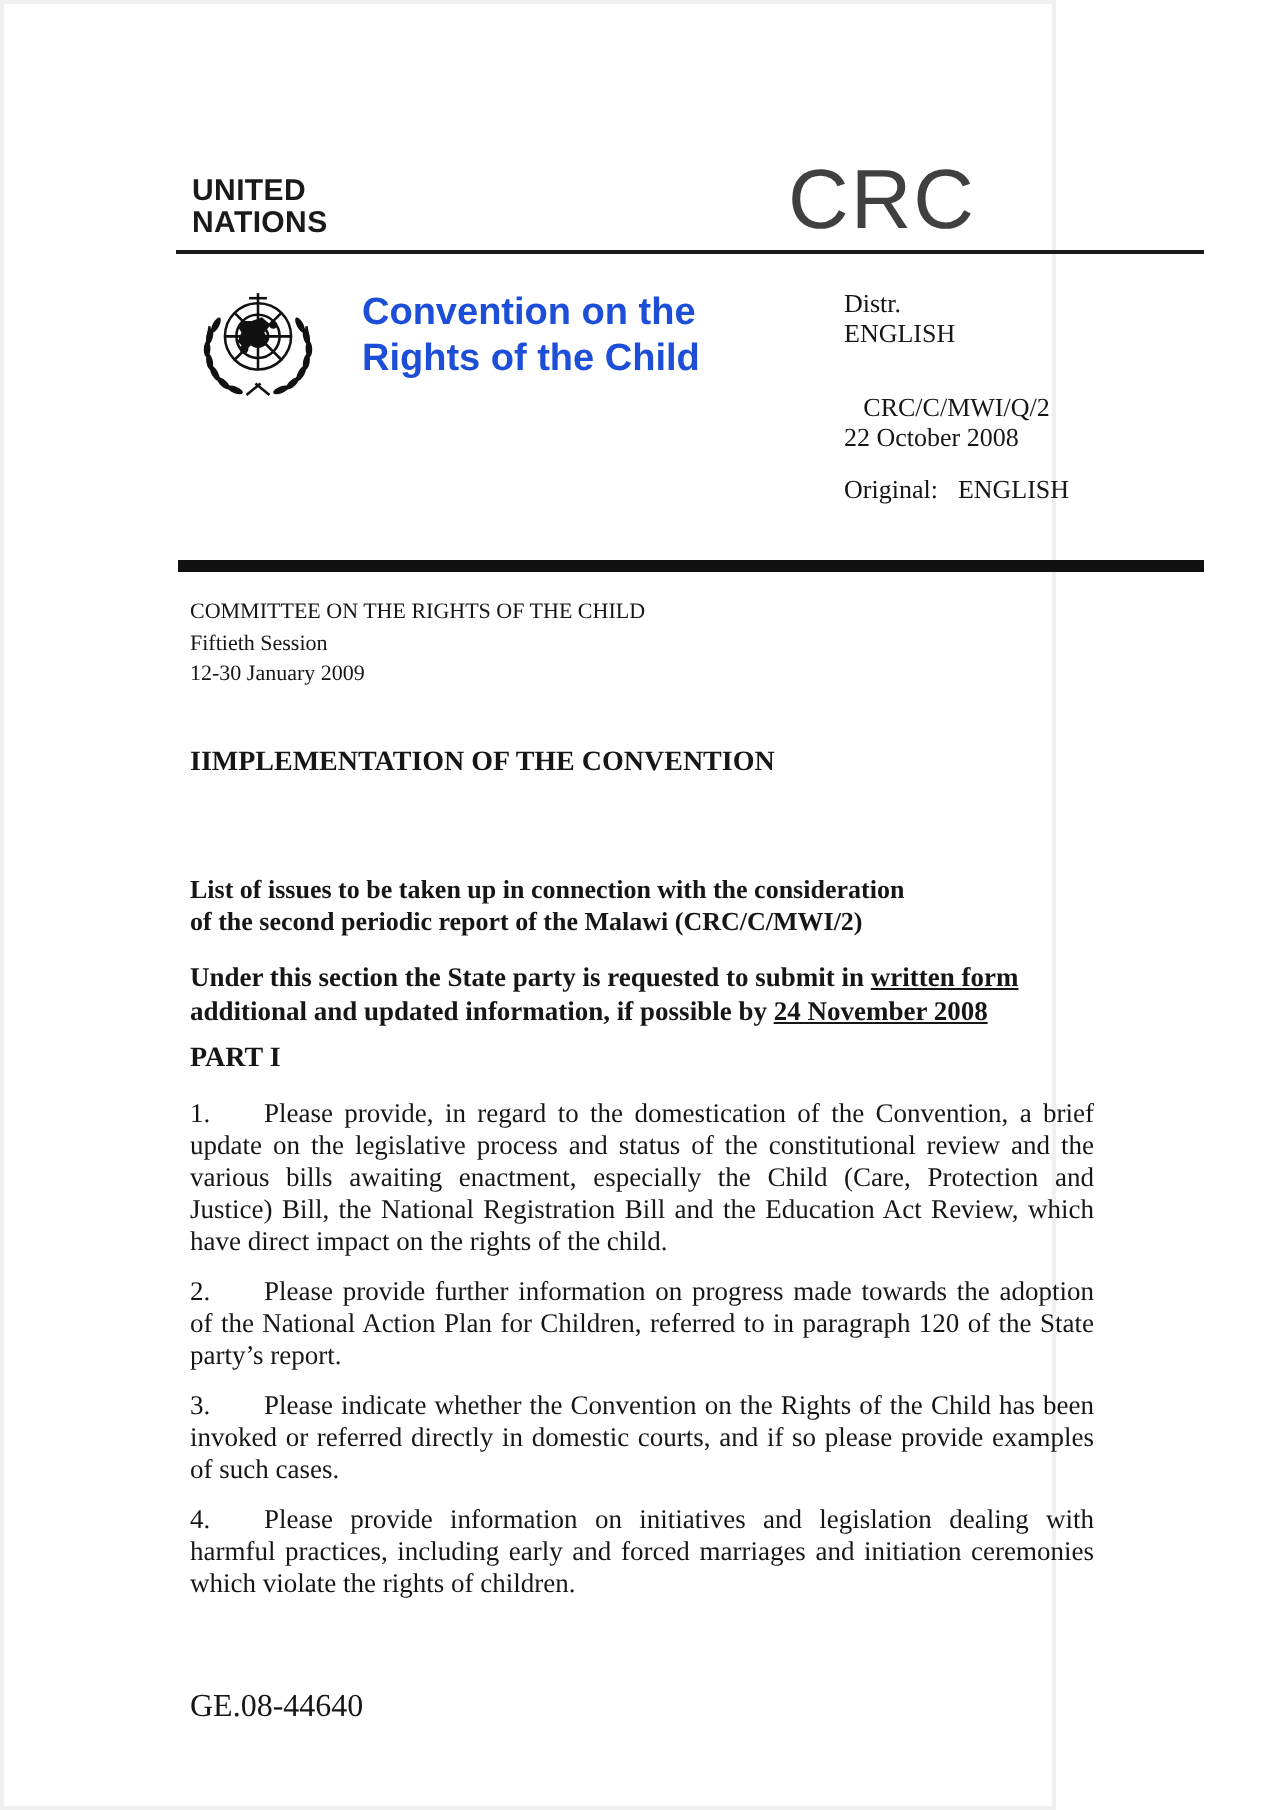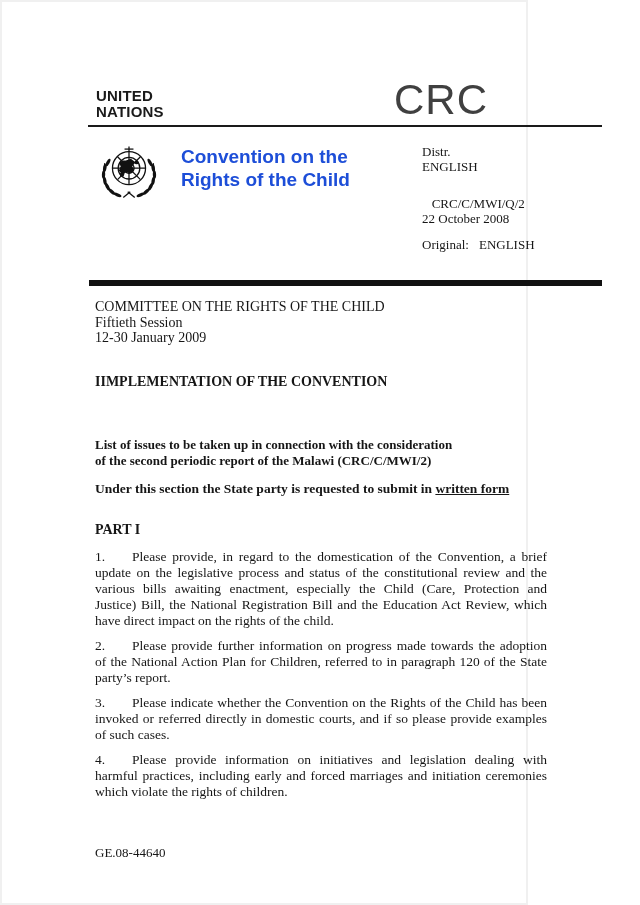--- a/index.html
+++ b/index.html
@@ -54,21 +54,21 @@
   .info-col .orig-value { margin-left: 10px; }
 
   .thick-rule {
     position: absolute; left: 89px; top: 280px;
     width: 513px; height: 6px; background: #111111;
   }
 
   
   .session-block {
     position: absolute; left: 95px; top: 299px;
-    font-size: 14px; line-height: 15.5px;
+    font-size: 11px; line-height: 15.5px;
   }
 
   
   .col-center {
     position: absolute; left: 95px; width: 452px;
     text-align: left; font-weight: bold;
   }
   .main-title { top: 374px; font-size: 14px; line-height: 16px; }
   .subtitle   { top: 437px; font-size: 13px; line-height: 16px; }
   .note       { top: 481px; font-size: 13.5px; line-height: 16.5px; }
@@ -80,21 +80,21 @@
     position: absolute; left: 95px; top: 549px; width: 452px;
     font-size: 13.5px; line-height: 16px;
     text-align: justify;
   }
   .body-paras p { margin-bottom: 9px; }
   .pnum { display: inline-block; width: 37px; }
 
   
   .footer-ref {
     position: absolute; left: 95px; top: 845px;
-    font-size: 13px;
+    font-size: 16px;
   }
 </style>
 </head>
 <body>
 
 <div class="page">
 
   <div class="un-label">
     <div>UNITED</div>
     <div>NATIONS</div>
@@ -172,20 +172,21 @@
     <div>IIMPLEMENTATION OF THE CONVENTION</div>
   </div>
 
   <div class="col-center subtitle">
     <div>List of issues to be taken up in connection with the consideration</div>
     <div>of the second periodic report of the Malawi (CRC/C/MWI/2)</div>
   </div>
 
   <div class="col-center note">
     <div><span>Under this section the State party is requested to submit in </span><span class="u">written form</span></div>
+    <div><span>additional and updated information, if possible by </span><span class="u">24 November 2008</span></div>
   </div>
 
   <div class="col-center part-title">PART I</div>
 
   <div class="body-paras">
     <p><span class="pnum">1.</span><span>Please provide, in regard to the domestication of the Convention, a brief update on the legislative process and status of the constitutional review and the various bills awaiting enactment, especially the Child (Care, Protection and Justice) Bill, the National Registration Bill and the Education Act Review, which have direct impact on the rights of the child.</span></p>
     <p><span class="pnum">2.</span><span>Please provide further information on progress made towards the adoption of the National Action Plan for Children, referred to in paragraph 120 of the State party’s report.</span></p>
     <p><span class="pnum">3.</span><span>Please indicate whether the Convention on the Rights of the Child has been invoked or referred directly in domestic courts, and if so please provide examples of such cases.</span></p>
     <p><span class="pnum">4.</span><span>Please provide information on initiatives and legislation dealing with harmful practices, including early and forced marriages and initiation ceremonies which violate the rights of children.</span></p>
   </div>

